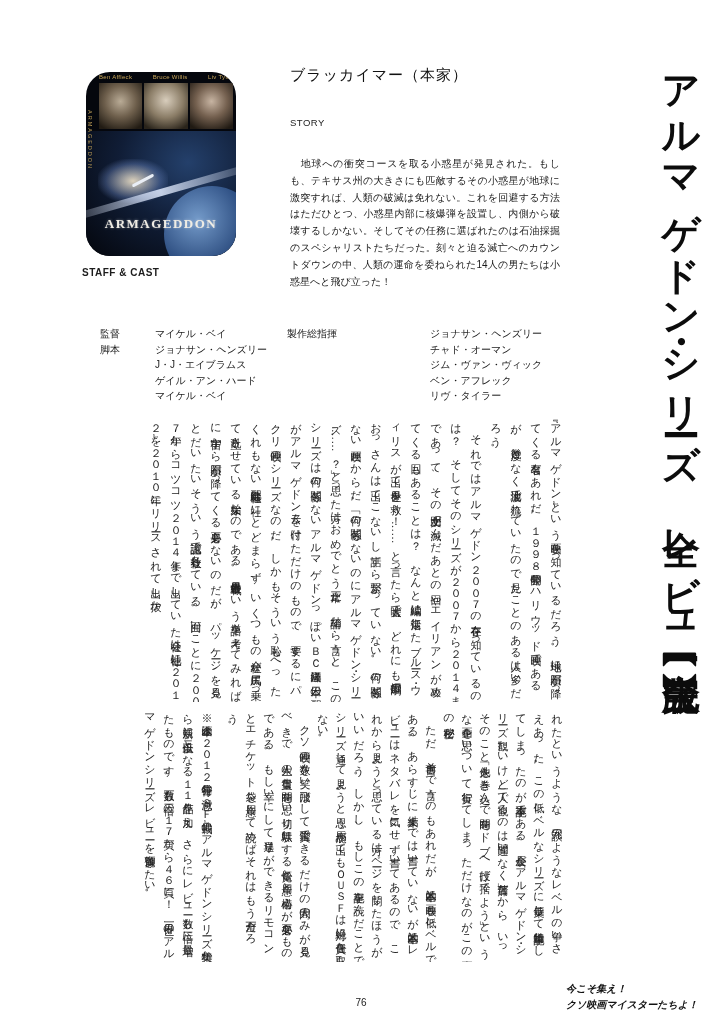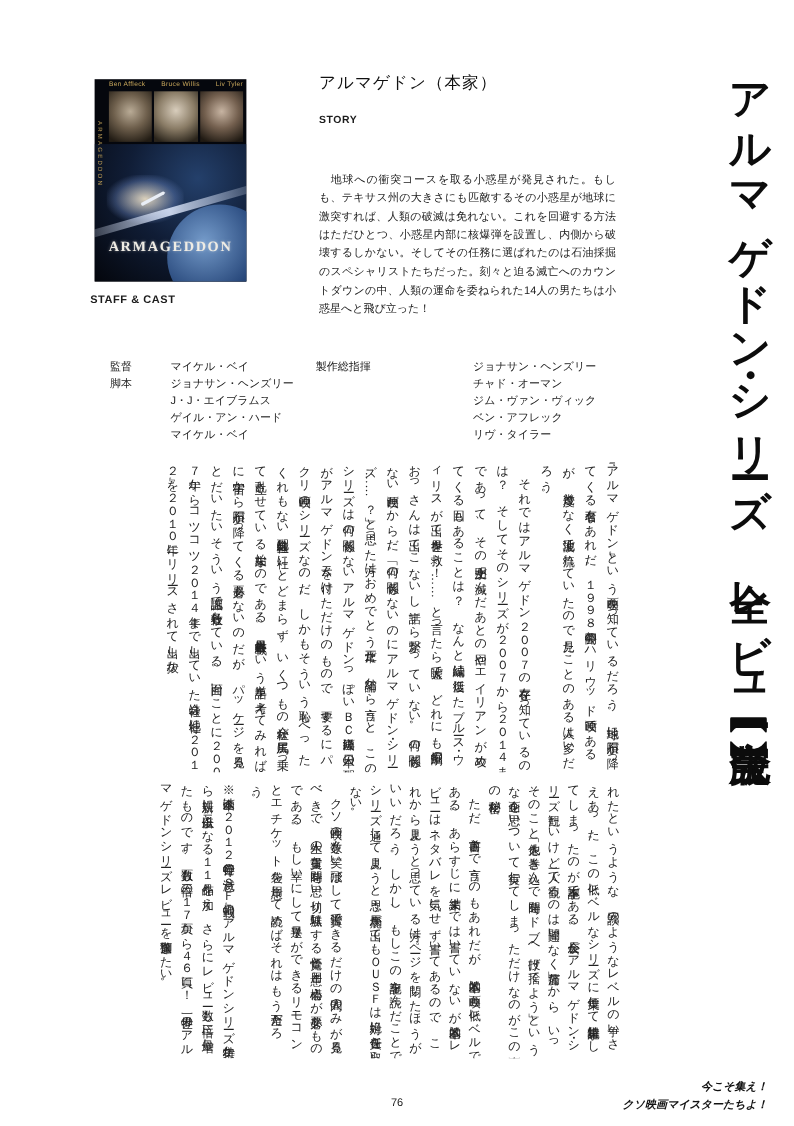--- a/index.html
+++ b/index.html
@@ -16,22 +16,22 @@
   
   .side-title {
     position:absolute; top:50px; right:16px; height:895px;
     writing-mode:vertical-rl; text-orientation:mixed;
     font-family:"Liberation Serif","DejaVu Serif",serif;
     font-size:38px; font-weight:800; letter-spacing:2px; color:#0c0c0c;
   }
 
   
   .poster {
-    position:absolute; left:86px; top:72px; width:138px; height:184px;
-    background:#05070d; overflow:hidden;
+    position:absolute; left:86px; top:72px; width:150px; height:184px;
+    background:#05070d; overflow:hidden;border-radius:24px;
   }
   .poster-names {
     position:absolute; top:2px; left:13px; right:3px;
     display:flex; justify-content:space-between;
   }
   .poster-names span { color:#c9a85c; font-size:6px; letter-spacing:0.3px; white-space:nowrap; }
   .poster-photos {
     position:absolute; top:11px; left:13px; right:3px; height:46px;
     display:flex; gap:2px;
   }
@@ -72,22 +72,22 @@
     writing-mode:vertical-rl;
     color:#b99a55; font-size:5.5px; letter-spacing:2px;
   }
 
   
   .movie-title {
     position:absolute; left:290px; top:66px;
     font-size:15px; font-weight:normal; letter-spacing:1px; color:#111;
   }
   .story-heading {
-    position:absolute; left:290px; top:104px;
-    font-size:9.5px; font-weight:bold; letter-spacing:0.5px;text-align:right;
+    position:absolute; left:290px; top:117px;
+    font-size:9.5px; font-weight:normal; letter-spacing:0.5px;text-align:right;
   }
   .story-text {
     position:absolute; left:290px; top:128px; width:270px;
     font-size:10px; line-height:1.68; text-align:justify; color:#1a1a1a;
     white-space:pre-line;
     margin-top:28px;
   }
   .staff-heading {
     position:absolute; left:82px; top:267px;
     font-size:10px; font-weight:bold; letter-spacing:0.5px;
@@ -113,21 +113,21 @@
   .footer-left {
     position:absolute; left:78px; top:981px;
     font-size:9.5px; line-height:1.6; color:#1a1a1a;
   }
   .page-number {
     position:absolute; left:0; right:0; top:997px;
     text-align:center; font-size:10px; color:#1a1a1a;
   }
   .footer-right {
     position:absolute; right:24px; top:981px;
-    font-size:10px; line-height:1.6; text-align:right;
+    font-size:10px; line-height:1.6; 
     font-weight:bold; font-style:italic; color:#111;margin-left:47px;
   }
 </style>
 </head>
 <body>
 
 <div class="page">
 
   <div class="side-title">アルマゲドン・シリーズ　全レビュー【完全版】</div>
 
@@ -145,21 +145,21 @@
     <div class="poster-scene">
       <div class="scene-glow"></div>
       <div class="scene-streak"></div>
       <div class="scene-shuttle"></div>
       <div class="scene-earth"></div>
       <div class="poster-logo">ARMAGEDDON</div>
     </div>
     <div class="poster-vside">ARMAGEDDON</div>
   </div>
 
-  <h1 class="movie-title">アルマゲドン（本家）</h1>
+  <h1 class="movie-title">ブラッカイマー（本家）</h1>
   <h2 class="story-heading">STORY</h2>
   <p class="story-text">　地球への衝突コースを取る小惑星が発見された。もしも、テキサス州の大きさにも匹敵するその小惑星が地球に激突すれば、人類の破滅は免れない。これを回避する方法はただひとつ、小惑星内部に核爆弾を設置し、内側から破壊するしかない。そしてその任務に選ばれたのは石油採掘のスペシャリストたちだった。刻々と迫る滅亡へのカウントダウンの中、人類の運命を委ねられた14人の男たちは小惑星へと飛び立った！</p>
 
   <h2 class="staff-heading">STAFF &amp; CAST</h2>
   <div class="staff-table">
     <div class="staff-row">
       <span>監督</span>
       <span>マイケル・ベイ</span>
       <span>製作総指揮</span>
       <span>ジョナサン・ヘンズリー</span>

